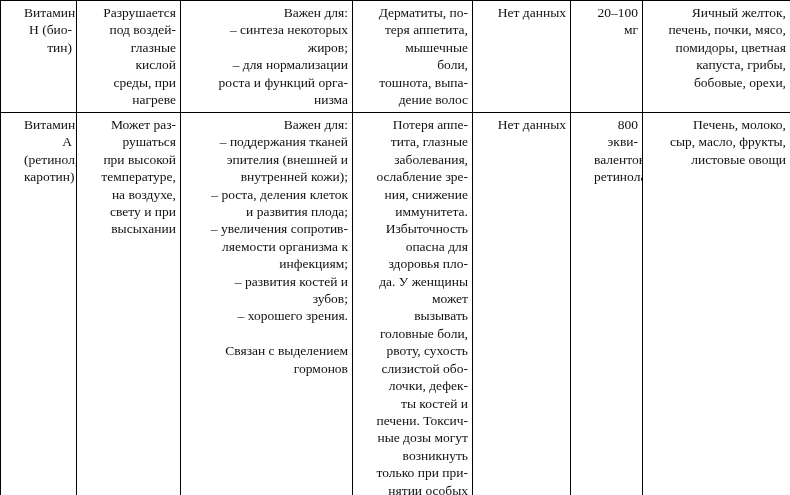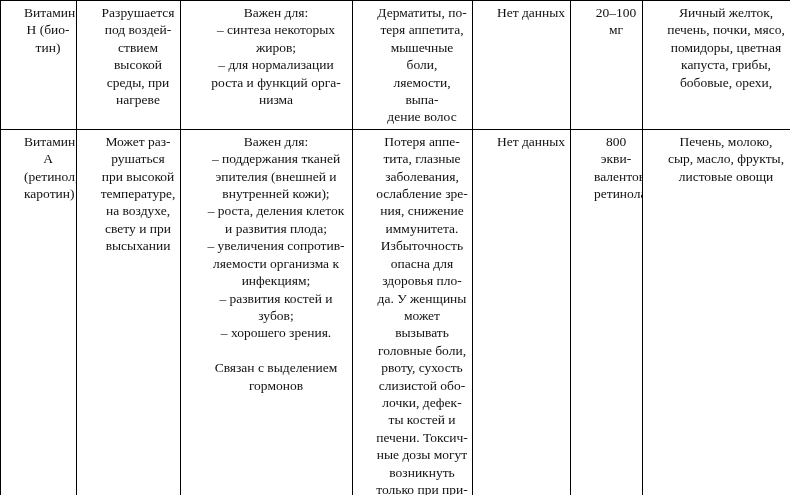--- a/index.html
+++ b/index.html
@@ -17,21 +17,21 @@
     table-layout: fixed;
     width: 790px;
     height: 495px;
     font-family: "Liberation Serif", "DejaVu Serif", serif;
     font-size: 13.5px;
     color: #111111;
   }
   table.doc-table td {
     border: 1px solid #000000;
     vertical-align: top;
-    text-align: center;
+    text-align: right;
     padding: 3px 4px 3px 23px;
     white-space: pre-line;
     line-height: 17.4px;
     overflow: hidden;
   }
   tr.row-1 { height: 112px; }
   tr.row-2 { height: 383px; }
 </style>
 </head>
 <body>
@@ -46,33 +46,33 @@
     <col style="width:72px">
     <col style="width:148px">
   </colgroup>
   <tbody>
     <tr class="row-1">
       <td>Витамин
 Н (био-
 тин)</td>
       <td>Разрушается
 под воздей-
-ствием высокой
+глазные кислой
 среды, при
 нагреве</td>
       <td>Важен для:
 – синтеза некоторых
 жиров;
 – для нормализации
 роста и функций орга-
 низма</td>
       <td>Дерматиты, по-
 теря аппетита,
 мышечные боли,
-ляемости, выпа-
+тошнота, выпа-
 дение волос</td>
       <td>Нет данных</td>
       <td>20–100 мг</td>
       <td>Яичный желток,
 печень, почки, мясо,
 помидоры, цветная
 капуста, грибы,
 бобовые, орехи,</td>
     </tr>
     <tr class="row-2">

